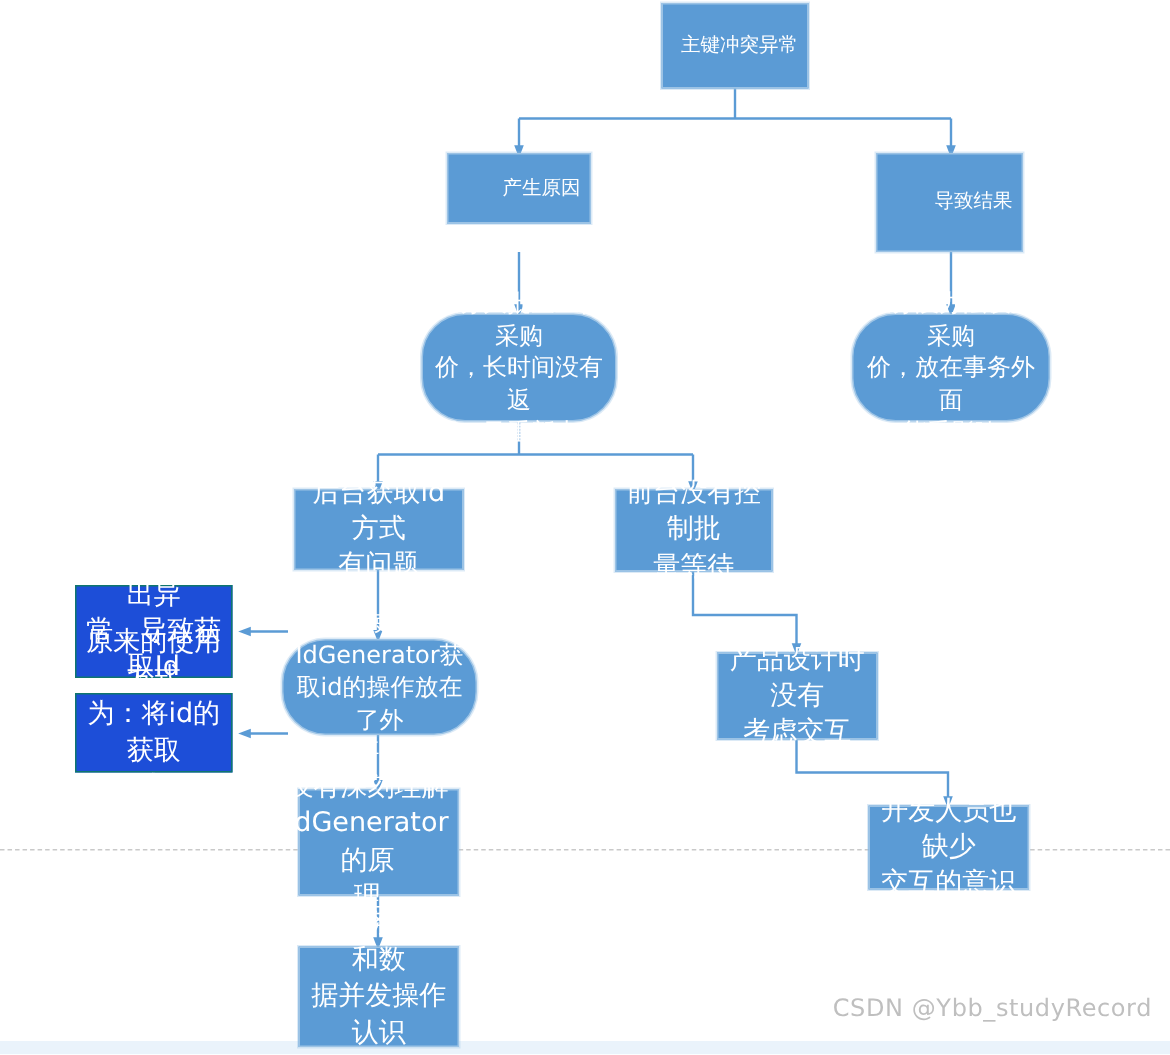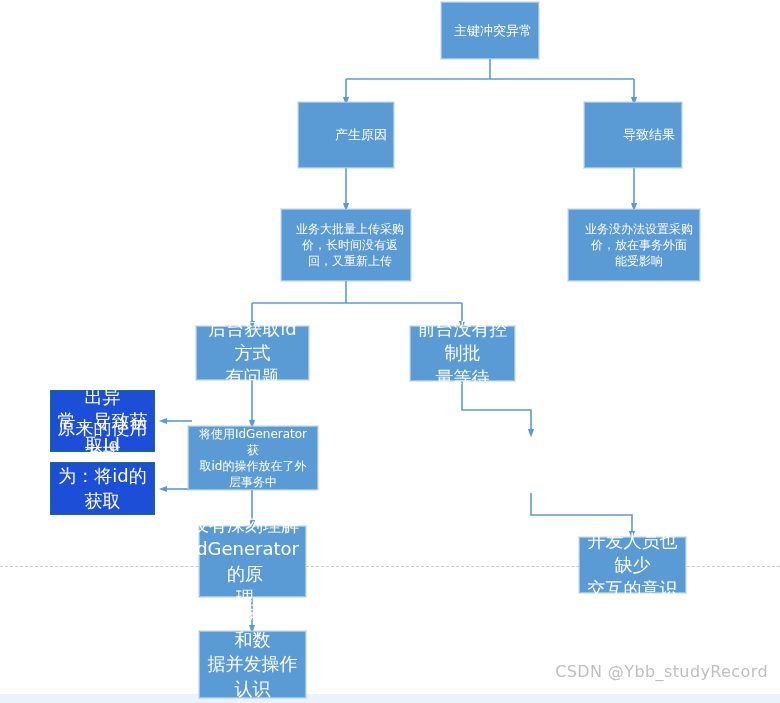--- a/index.html
+++ b/index.html
@@ -38,21 +38,21 @@
     background: #1d4ed8;
     border: 1px solid #0f766e;
     color: #ffffff;
   }
   .node span {
     display: block;
     white-space: pre-line;
   }
   .fs13 { font-size: 13px; }
   .fs12 { font-size: 18px; }
-  .fs115 { font-size: 12px; }
+  .fs115 { font-size: 16px; border-radius: 29px; }
 
   svg.connectors {
     position: absolute;
     left: 0;
     top: 0;
     width: 780px;
     height: 703px;
     z-index: 1;
     pointer-events: none;
   }
@@ -125,21 +125,21 @@
       <path d="M462,381 L462,410 L531,410 L531,433" marker-end="url(#arrow)"></path>
 
       <path d="M531,493 L531,515 L632,515 L632,535" marker-end="url(#arrow)"></path>
     </g>
   </svg>
 
   <div class="node blue fs13" style="left:441px; top:2px; width:98px; height:57px;">
     <span>主键冲突异常</span>
   </div>
 
-  <div class="node blue fs13" style="left:298px; top:102px; width:96px; height:66px;">
+  <div class="node blue fs13" style="left:298px; top:102px; width:96px; height:47px;">
     <span>产生原因</span>
   </div>
 
   <div class="node blue fs13" style="left:584px; top:102px; width:98px; height:66px;">
     <span>导致结果</span>
   </div>
 
   <div class="node blue fs115" style="left:281px; top:209px; width:130px; height:72px;">
     <span>业务大批量上传采购
 价，长时间没有返
@@ -185,20 +185,24 @@
 IdGenerator的原
 理</span>
   </div>
 
   <div class="node blue fs12" style="left:199px; top:631px; width:107px; height:67px;">
     <span>对事务理解和数
 据并发操作认识
 不够深刻</span>
   </div>
 
+  <div class="node blue fs12" style="left:478px; top:435px; width:107px; height:58px;">
+    <span>产品设计时没有
+考虑交互</span>
+  </div>
 
   <div class="node blue fs12" style="left:579px; top:537px; width:107px; height:56px;">
     <span>开发人员也缺少
 交互的意识</span>
   </div>
 
   <div class="wm">CSDN @Ybb_studyRecord</div>
 
   <div class="bottom-band"></div>
 </div>

